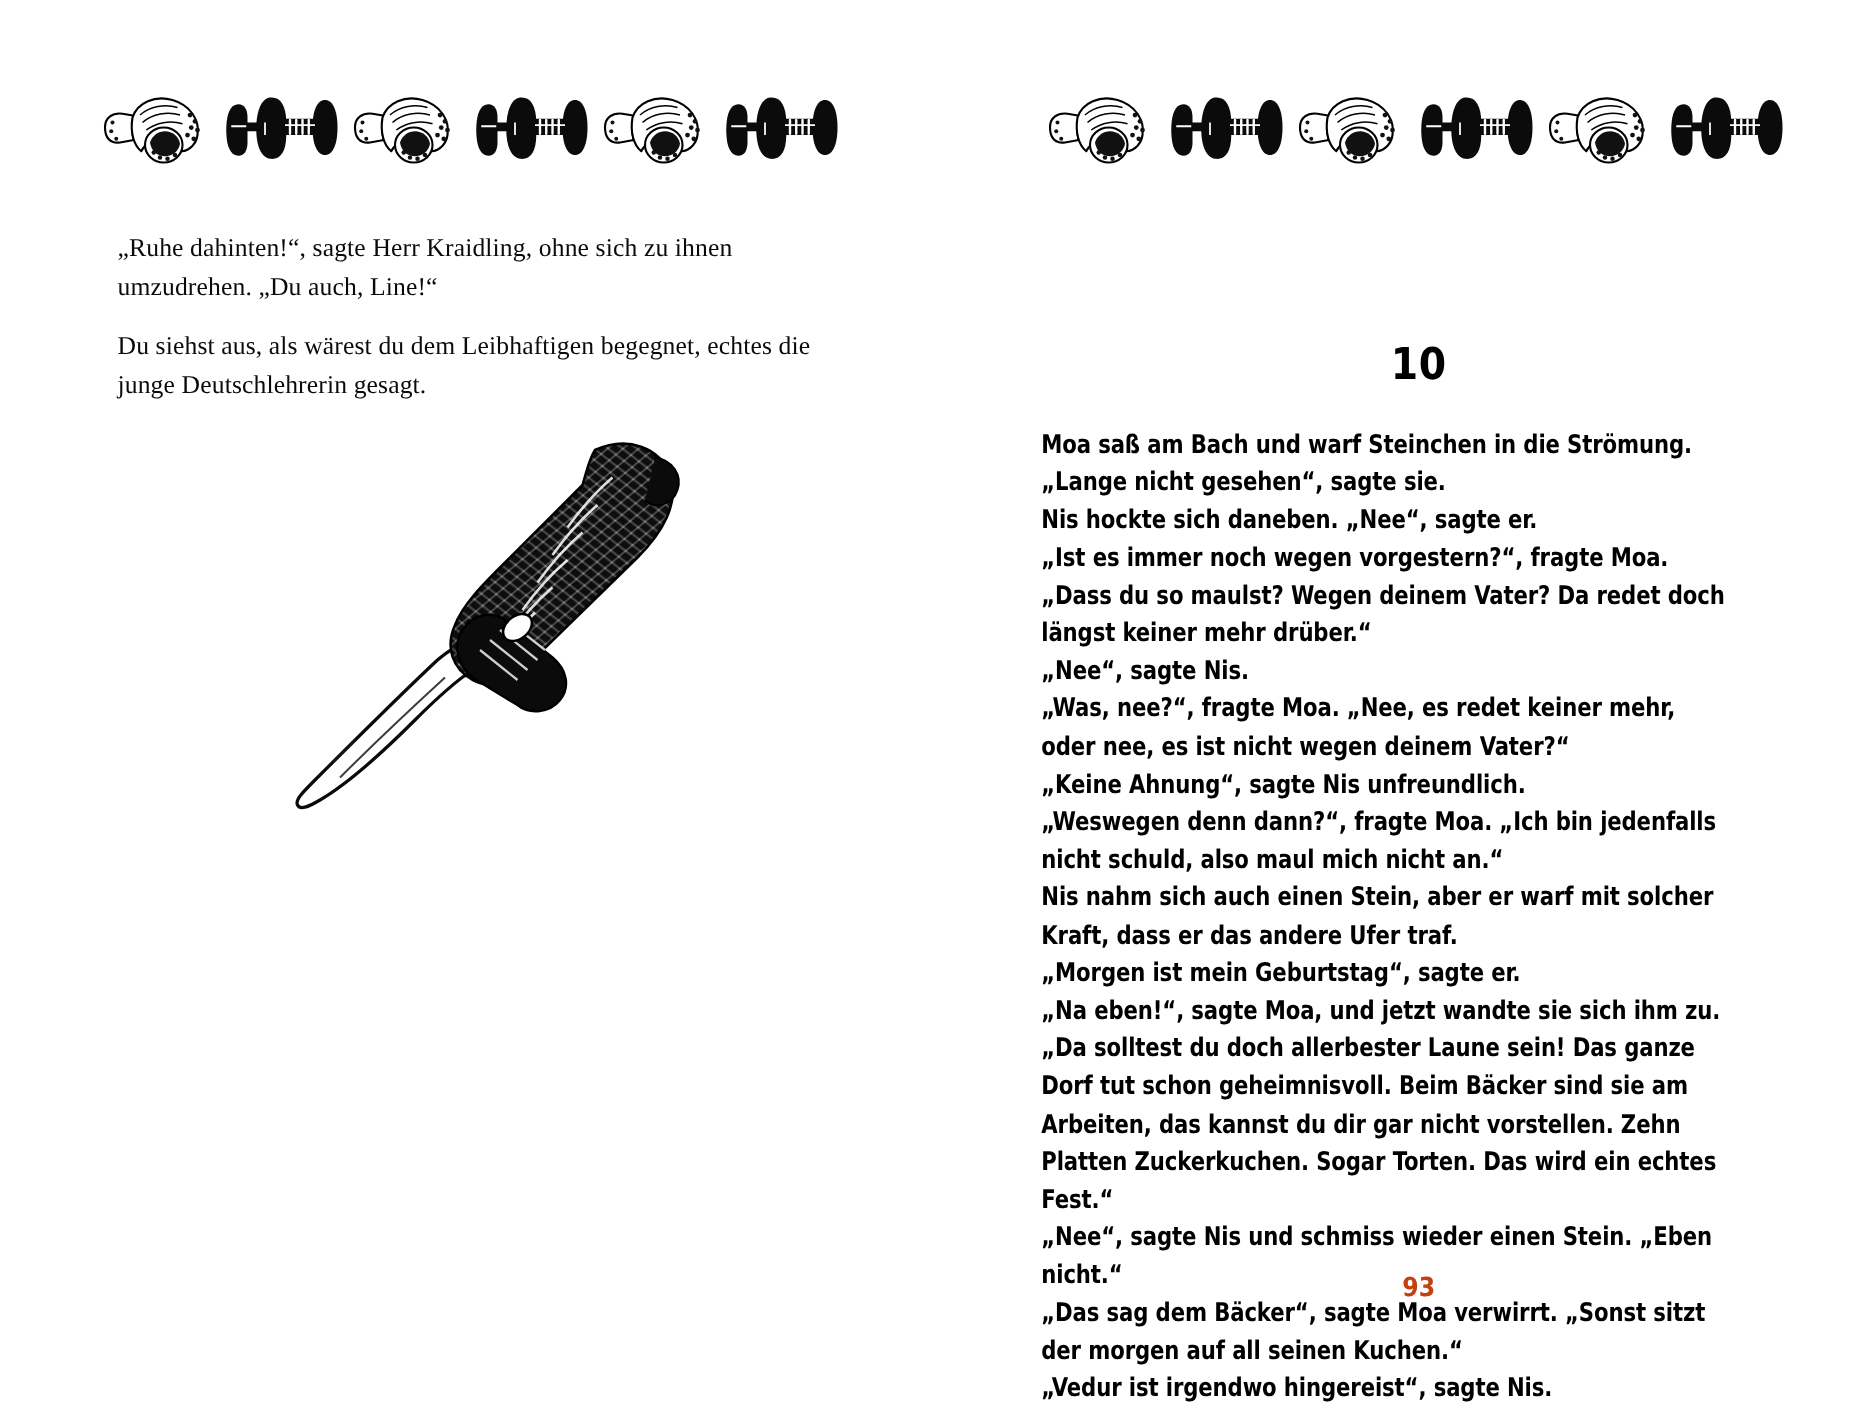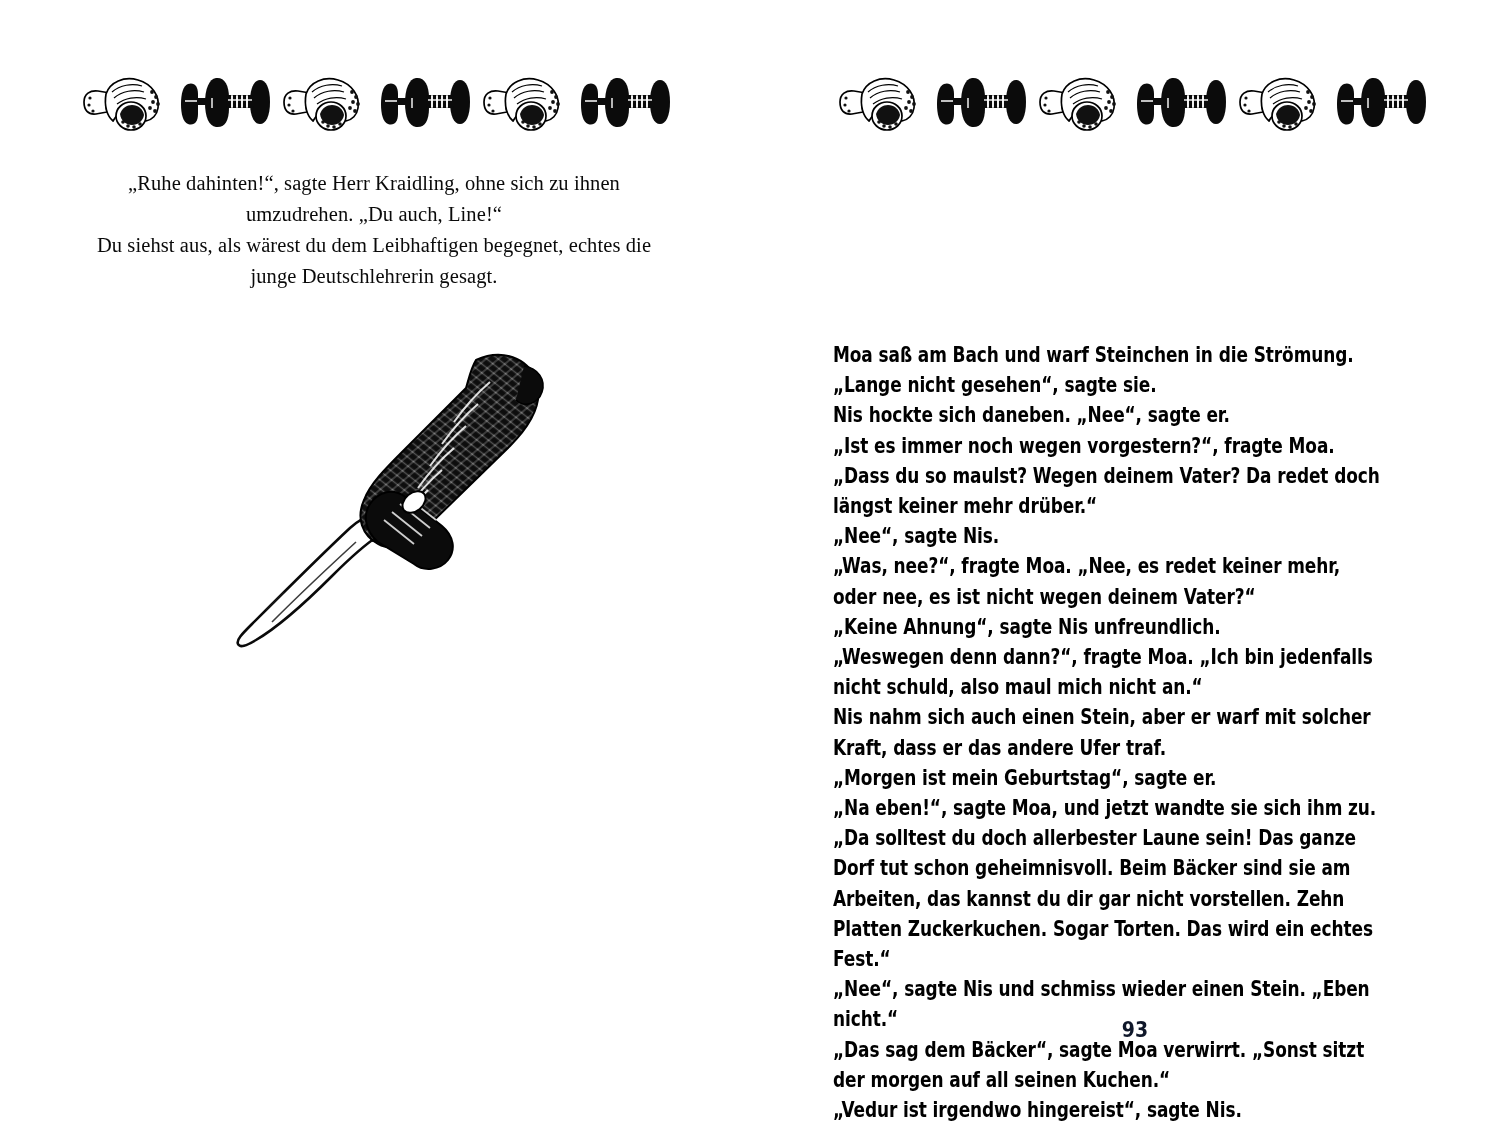--- a/index.html
+++ b/index.html
@@ -45,21 +45,21 @@
     position: absolute;
     top: 168px;
     left: 0;
     width: 592px;
     font-family: "Liberation Serif", "DejaVu Serif", serif;
     font-size: 20.5px;
     line-height: 31px;
     color: #0a0a0a;
     letter-spacing: 0.1px;
   }
-  .left-text p { margin: 0; text-align: center; }
+  .left-text p { margin: 16px; }
 
   
   .knife-figure {
     position: absolute;
     left: 150px;
     top: 330px;
     width: 390px;
     height: 330px;
   }
   .knife-figure svg { display: block; width: 100%; height: 100%; }
@@ -104,21 +104,21 @@
   .page-number {
     position: absolute;
     top: 1018px;
     left: 0;
     width: 604px;
     text-align: center;
     font-family: "DejaVu Sans Condensed", "Liberation Sans Narrow", "Liberation Sans", sans-serif;
     font-stretch: condensed;
     font-size: 21px;
     font-weight: 600;
-    color: #0f172a;
+    color: #c2410c;
   }
 </style>
 </head>
 <body>
 
 <div id="page">
 
   <div class="left-page">
 
     <div class="ornament-strip left" style="left:-2px;">
@@ -575,20 +575,21 @@
   </g>
   <path d="M52 32 L76 32" stroke="#ffffff" stroke-width="1.4"></path>
   <g stroke="#ffffff" stroke-width="1.5">
     <path d="M9 33 L21 33"></path>
   </g>
   <path d="M36 30 L36 40" stroke="#ffffff" stroke-width="1.4"></path>
 </svg>
         </div>
       </div>
 
+    <div class="chapter-number">10</div>
 
     <div class="right-text">
         <p>Moa saß am Bach und warf Steinchen in die Strömung.</p>
         <p>„Lange nicht gesehen“, sagte sie.</p>
         <p>Nis hockte sich daneben. „Nee“, sagte er.</p>
         <p>„Ist es immer noch wegen vorgestern?“, fragte Moa. „Dass du so maulst? Wegen deinem Vater? Da redet doch längst keiner mehr drüber.“</p>
         <p>„Nee“, sagte Nis.</p>
         <p>„Was, nee?“, fragte Moa. „Nee, es redet keiner mehr, oder nee, es ist nicht wegen deinem Vater?“</p>
         <p>„Keine Ahnung“, sagte Nis unfreundlich.</p>
         <p>„Weswegen denn dann?“, fragte Moa. „Ich bin jedenfalls nicht schuld, also maul mich nicht an.“</p>

